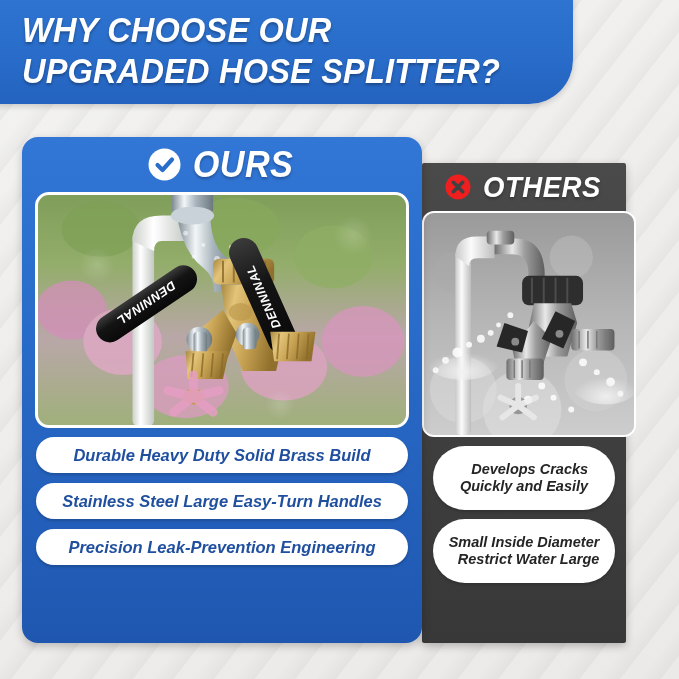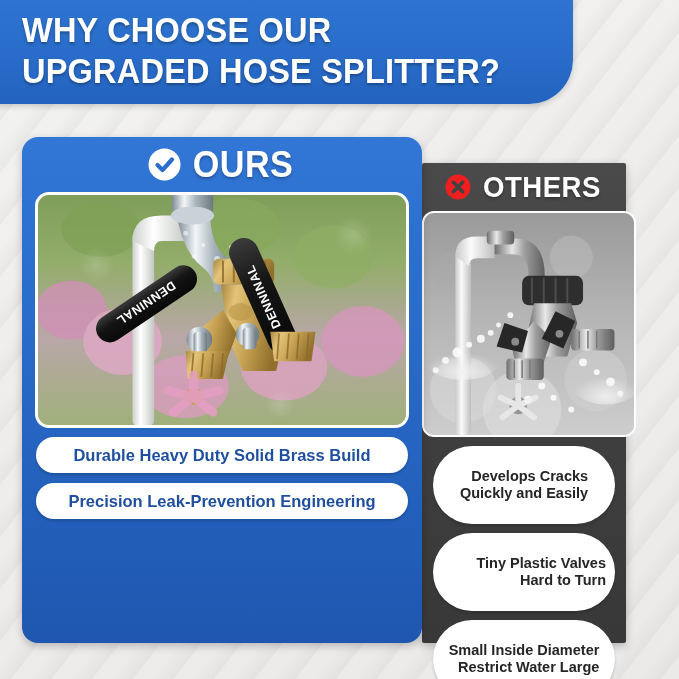--- a/index.html
+++ b/index.html
@@ -16,20 +16,21 @@
     background:
       repeating-linear-gradient(
         -52deg,
         rgba(255,255,255,0.0) 0px,
         rgba(255,255,255,0.0) 14px,
         rgba(0,0,0,0.035) 15px,
         rgba(0,0,0,0.015) 24px,
         rgba(255,255,255,0.0) 32px
       ),
       linear-gradient(160deg,#f3f3f2 0%,#efeeec 40%,#eceae8 100%);
+    font-style: italic;
   }
 
   
   #header-banner {
     position:absolute; left:-20px; top:-6px;
     width:593px; height:110px;
     background:linear-gradient(180deg,#2f74d0 0%,#2a6ecb 45%,#2463c0 100%);
     border-radius:0 0 44px 0;
     box-shadow:0 2px 6px rgba(0,0,0,0.18);
     padding:16px 0 0 42px;
@@ -112,21 +113,21 @@
     color:#1f4f9e;
     font-size:16.5px;
     font-weight:bold;
     padding:0 10px;
   }
   .pill-others {
     min-height:34px;
     color:#252525;
     font-size:14.5px;
     font-weight:bold;
-    padding:22px 9px;
+    padding:15px 9px;
     line-height:17px;
   }
 </style>
 </head>
 <body>
 
 <div id="page">
 
   <div id="header-banner">
     <div class="banner-line" id="banner-line-1">WHY CHOOSE OUR</div>
@@ -242,21 +243,20 @@
             <line x1="96" y1="196" x2="112" y2="208"></line>
             <line x1="96" y1="196" x2="96" y2="176"></line>
           </g>
         </g>
       </svg>
     </div>
 
     <div class="pill-list" id="others-pills">
       <div class="pill pill-others" style="white-space:pre-line">Develops Cracks
 Quickly and Easily</div>
-      <div class="pill pill-others" style="white-space:pre-line">Tiny Plastic Valves Hard to Turn</div>
       <div class="pill pill-others" style="white-space:pre-line">Small Inside Diameter
 Restrict Water Large</div>
     </div>
   </div>
 
   <div id="ours-panel">
 
     <div class="panel-heading" id="ours-heading">
       <svg class="badge" width="33" height="33" viewBox="0 0 33 33">
         <circle cx="16.5" cy="16.5" r="16" fill="#ffffff"></circle>
@@ -386,17 +386,18 @@
             <line x1="158" y1="206" x2="138" y2="222"></line>
             <line x1="158" y1="206" x2="178" y2="222"></line>
             <line x1="158" y1="206" x2="158" y2="184"></line>
           </g>
         </g>
       </svg>
     </div>
 
     <div class="pill-list" id="ours-pills">
       <div class="pill pill-ours">Durable Heavy Duty Solid Brass Build</div>
+      <div class="pill pill-ours">Stainless Steel Large Easy-Turn Handles</div>
       <div class="pill pill-ours">Precision Leak-Prevention Engineering</div>
     </div>
   </div>
 
 </div>
 
 </body></html>

